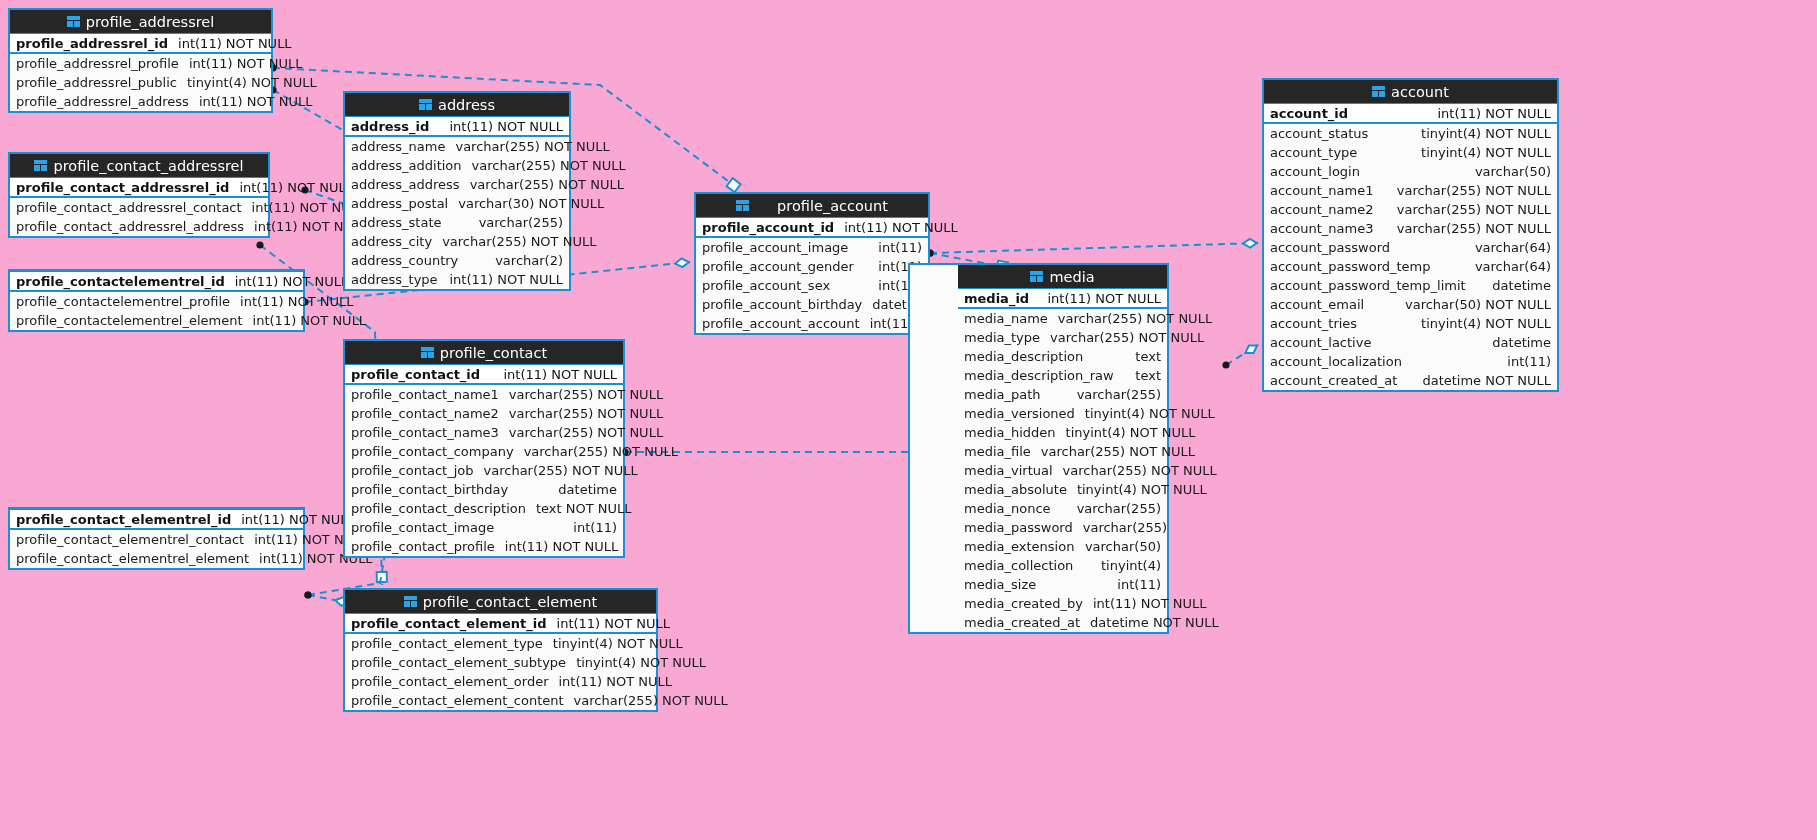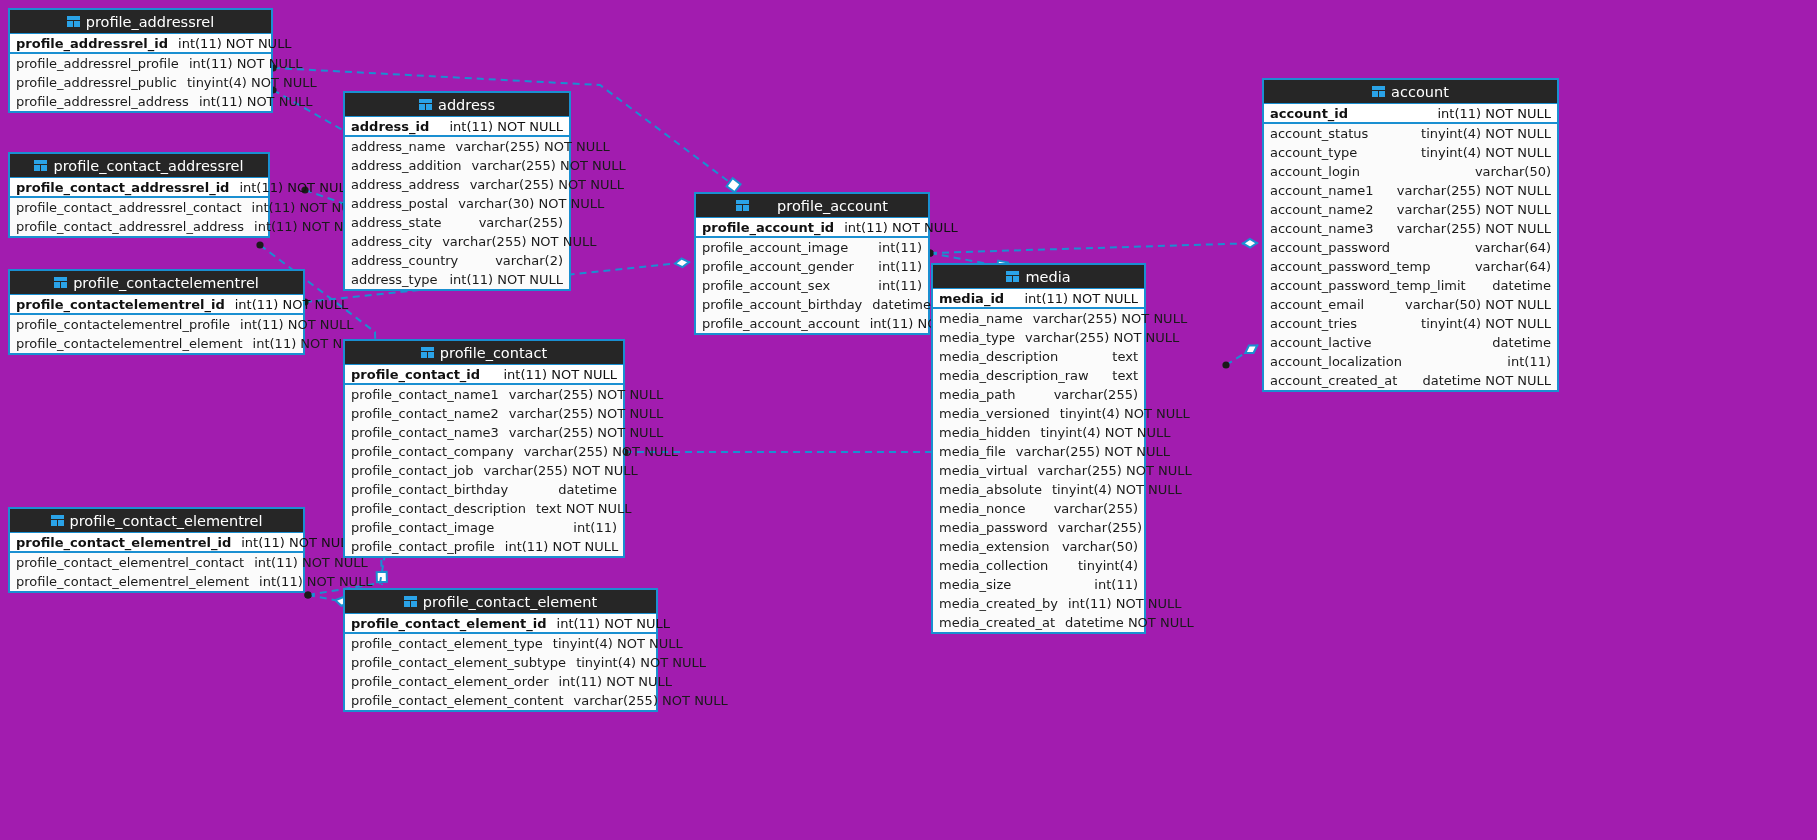--- a/index.html
+++ b/index.html
@@ -6,21 +6,21 @@
   * { box-sizing: border-box; }
   html, body {
     margin: 0; padding: 0;
     background: #ffffff;
     font-family: "DejaVu Sans", "Liberation Sans", sans-serif;
   }
   #canvas {
     position: relative;
     width: 1817px;
     height: 840px;
-    background: #a21caf;
+    background: #f9a8d4;
     overflow: hidden;
   }
   #links {
     position: absolute;
     left: 0; top: 0;
     width: 1817px;
     height: 840px;
     pointer-events: none;
     z-index: 1;
   }
@@ -194,52 +194,36 @@
           <span class="col-name">profile_contact_addressrel_contact</span>
           <span class="col-type">int(11) NOT NULL</span>
         </div>
         <div class="col-row">
           <span class="col-name">profile_contact_addressrel_address</span>
           <span class="col-type">int(11) NOT NULL</span>
         </div>
       </div>
     </div>
     <div class="entity" style="left: 8px; top: 269px; width: 297px; border-color: rgb(26, 143, 209);">
-      <div class="ent-header" style="background: rgb(38, 38, 38); color: rgb(255, 255, 255);">
-        <span class="tbl-icon">
-          <i class="t"></i>
-          <i class="bl"></i>
-          <i class="br"></i>
-        </span>
-        <span>profile_contactelementrel</span>
-      </div>
       <div class="pk-row" style="background: rgb(255, 255, 255); border-color: rgb(26, 143, 209);">
         <span class="col-name">profile_contactelementrel_id</span>
         <span class="col-type">int(11) NOT NULL</span>
       </div>
       <div class="rows" style="background: rgb(251, 251, 251);">
         <div class="col-row">
           <span class="col-name">profile_contactelementrel_profile</span>
           <span class="col-type">int(11) NOT NULL</span>
         </div>
         <div class="col-row">
           <span class="col-name">profile_contactelementrel_element</span>
           <span class="col-type">int(11) NOT NULL</span>
         </div>
       </div>
     </div>
     <div class="entity" style="left: 8px; top: 507px; width: 297px; border-color: rgb(26, 143, 209);">
-      <div class="ent-header" style="background: rgb(38, 38, 38); color: rgb(255, 255, 255);">
-        <span class="tbl-icon">
-          <i class="t"></i>
-          <i class="bl"></i>
-          <i class="br"></i>
-        </span>
-        <span>profile_contact_elementrel</span>
-      </div>
       <div class="pk-row" style="background: rgb(255, 255, 255); border-color: rgb(26, 143, 209);">
         <span class="col-name">profile_contact_elementrel_id</span>
         <span class="col-type">int(11) NOT NULL</span>
       </div>
       <div class="rows" style="background: rgb(251, 251, 251);">
         <div class="col-row">
           <span class="col-name">profile_contact_elementrel_contact</span>
           <span class="col-type">int(11) NOT NULL</span>
         </div>
         <div class="col-row">
@@ -409,21 +393,21 @@
         <div class="col-row">
           <span class="col-name">profile_account_birthday</span>
           <span class="col-type">datetime</span>
         </div>
         <div class="col-row">
           <span class="col-name">profile_account_account</span>
           <span class="col-type">int(11) NOT NULL</span>
         </div>
       </div>
     </div>
-    <div class="entity" style="left: 931px; top: 263px; width: 215px; border-color: rgb(26, 143, 209);">
+    <div class="entity" style="left: 908px; top: 263px; width: 261px; border-color: rgb(26, 143, 209); padding-left: 48px;">
       <div class="ent-header" style="background: rgb(38, 38, 38); color: rgb(255, 255, 255);">
         <span class="tbl-icon">
           <i class="t"></i>
           <i class="bl"></i>
           <i class="br"></i>
         </span>
         <span>media</span>
       </div>
       <div class="pk-row" style="background: rgb(255, 255, 255); border-color: rgb(26, 143, 209);">
         <span class="col-name">media_id</span>

